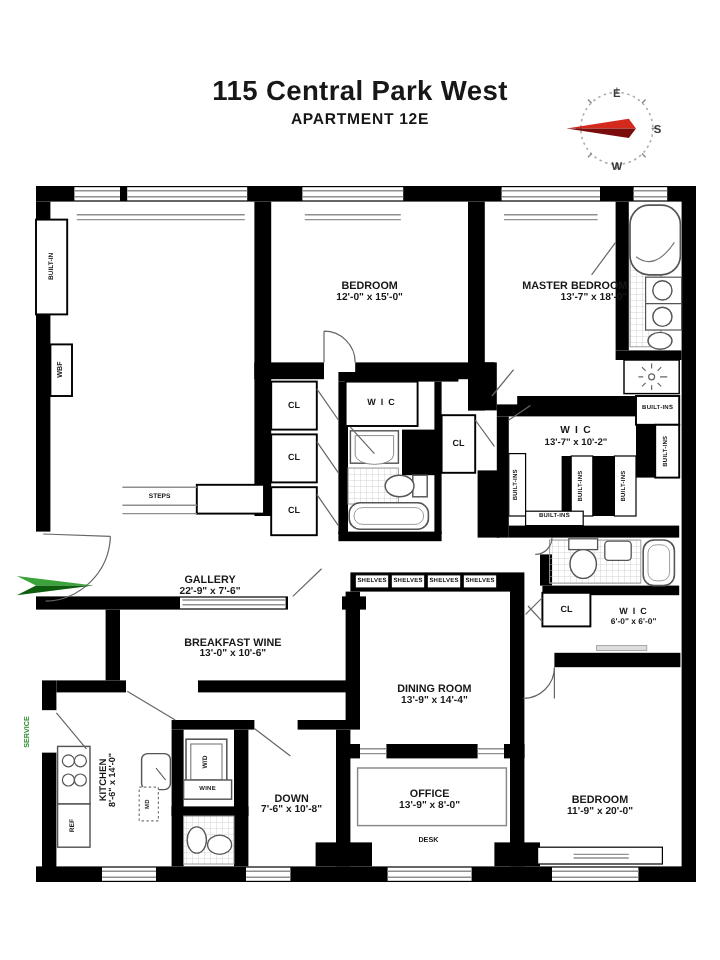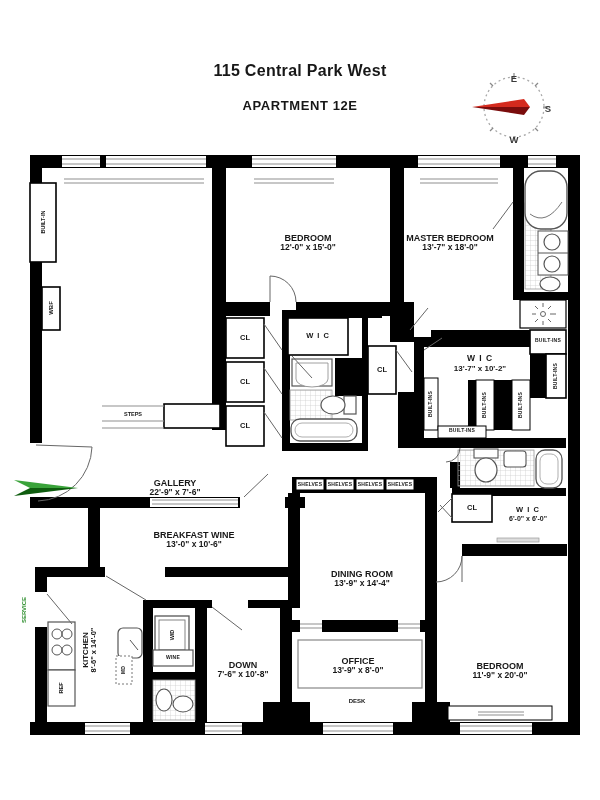--- a/index.html
+++ b/index.html
@@ -4,22 +4,22 @@
 <style>
   html,body{margin:0;padding:0;background:#fff;}
   #stage{position:relative;width:600px;height:800px;background:#fff;overflow:hidden;
          font-family:"Liberation Sans", sans-serif;color:#171717;}
   #plan-svg{position:absolute;left:0;top:0;}
   .lbl{position:absolute;transform:translate(-50%,-50%);white-space:nowrap;
        font-weight:700;color:#171717;text-align:center;line-height:1.15;z-index:5;}
   .rot{transform:translate(-50%,-50%) rotate(-90deg);}
   .green{color:#2f8f2f;}
   .title-block{position:absolute;top:62px;left:0;width:600px;text-align:center;z-index:6;}
-  .title-main{font-size:16px;font-weight:700;margin:0;letter-spacing:.3px;}
-  .title-sub{font-size:13px;font-weight:700;margin:18px 0 0 0;letter-spacing:.6px;}
+  .title-main{font-size:23px;font-weight:700;margin:0;letter-spacing:.3px;}
+  .title-sub{font-size:13px;font-weight:700;margin:2px 0 0 0;letter-spacing:.6px;}
   .title-tag{font-size:13.5px;font-weight:700;margin:16px 0 0 0;}
   .compass-letter{position:absolute;transform:translate(-50%,-50%);font-size:9.5px;
        font-weight:700;color:#3a3a3a;z-index:6;}
   .two-line .nm{display:block;font-size:9px;}
   .two-line .dm{display:block;font-size:8.5px;}
   .tiny{font-size:5px;letter-spacing:.2px;}
   .steps-lbl{background:#fff;padding:0 2px;}
 </style>
 </head>
 <body>
@@ -250,21 +250,21 @@
       <polygon points="472,107 530,107 524,115" fill="#7a0c0c"></polygon>
     </g>
   </svg>
 
 
   <div class="lbl two-line" style="left:308px;top:243px;">
     <span class="nm">BEDROOM</span>
     <span class="dm">12'-0" x 15'-0"</span>
   </div>
 
-  <div class="lbl two-line" style="left:450px;top:243px;">
+  <div class="lbl two-line" style="left:479px;top:243px;text-align:right;">
     <span class="nm">MASTER BEDROOM</span>
     <span class="dm">13'-7" x 18'-0"</span>
   </div>
 
   <div class="lbl rot" style="left:43px;top:222px;font-size:5.5px;">BUILT-IN</div>
   <div class="lbl rot" style="left:51px;top:308px;font-size:6px;">WBF</div>
 
   <div class="lbl" style="left:245px;top:338px;font-size:7.5px;">CL</div>
   <div class="lbl" style="left:245px;top:382px;font-size:7.5px;">CL</div>
   <div class="lbl" style="left:245px;top:426px;font-size:7.5px;">CL</div>

